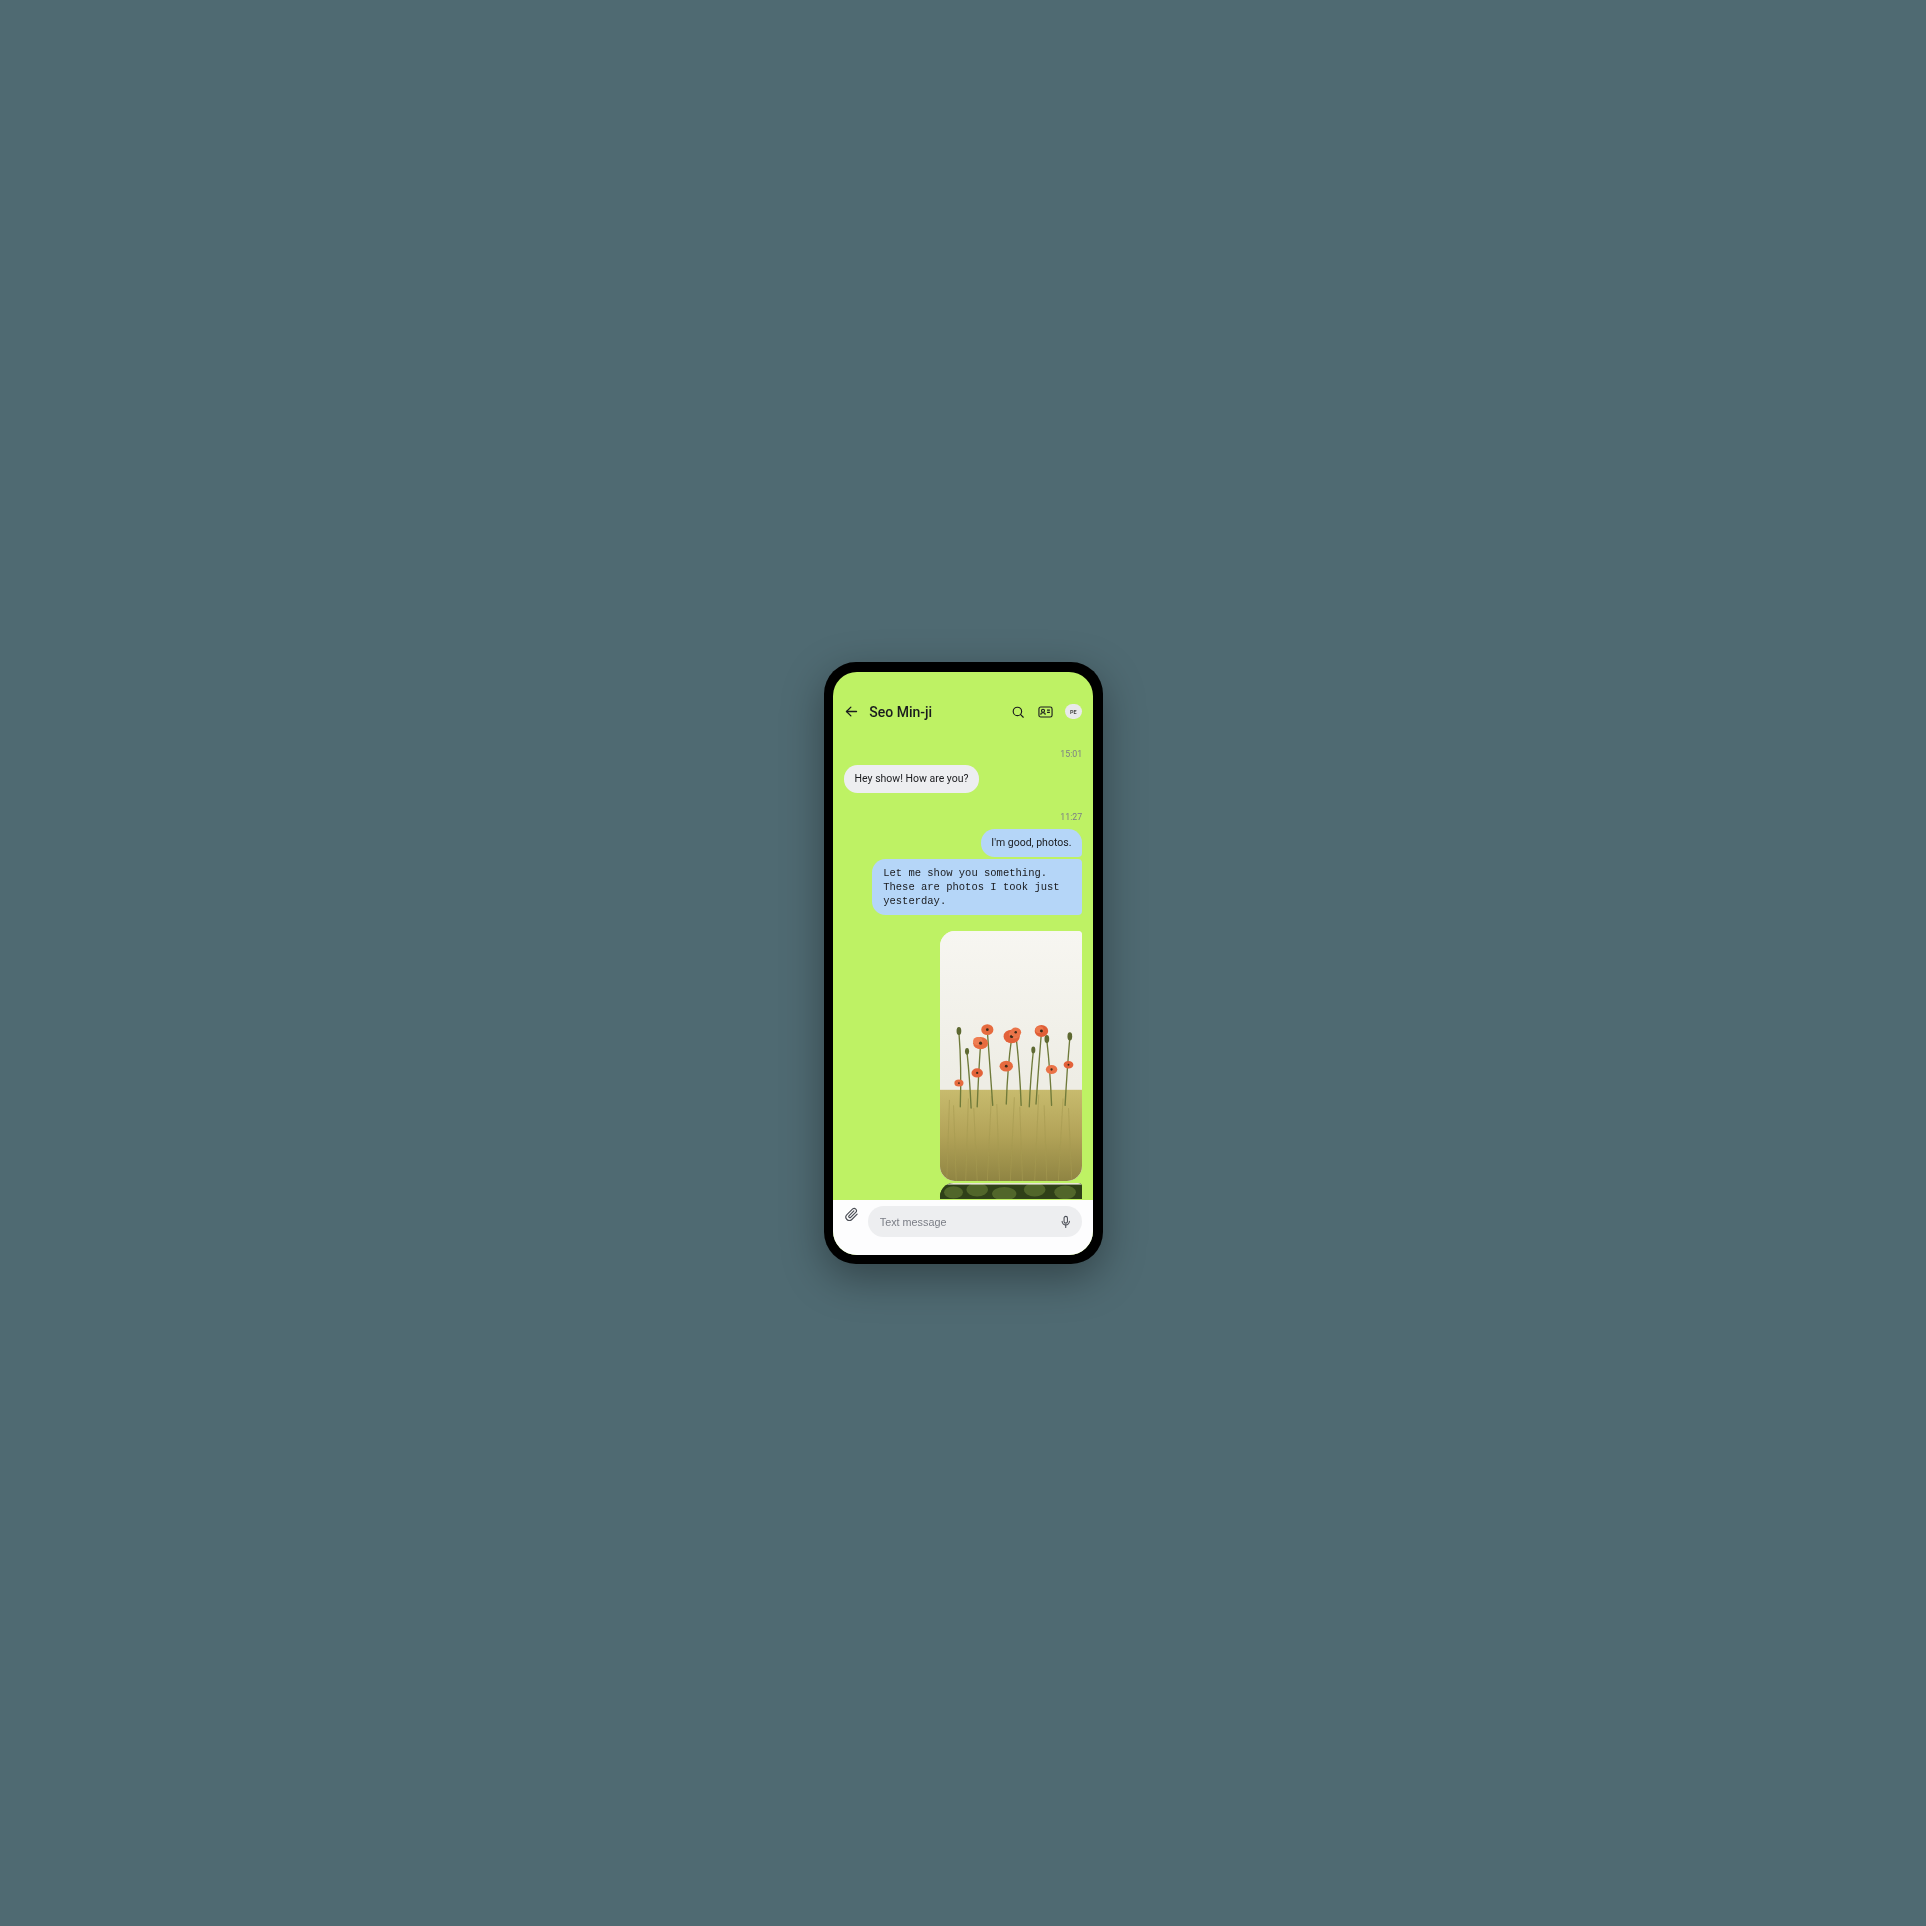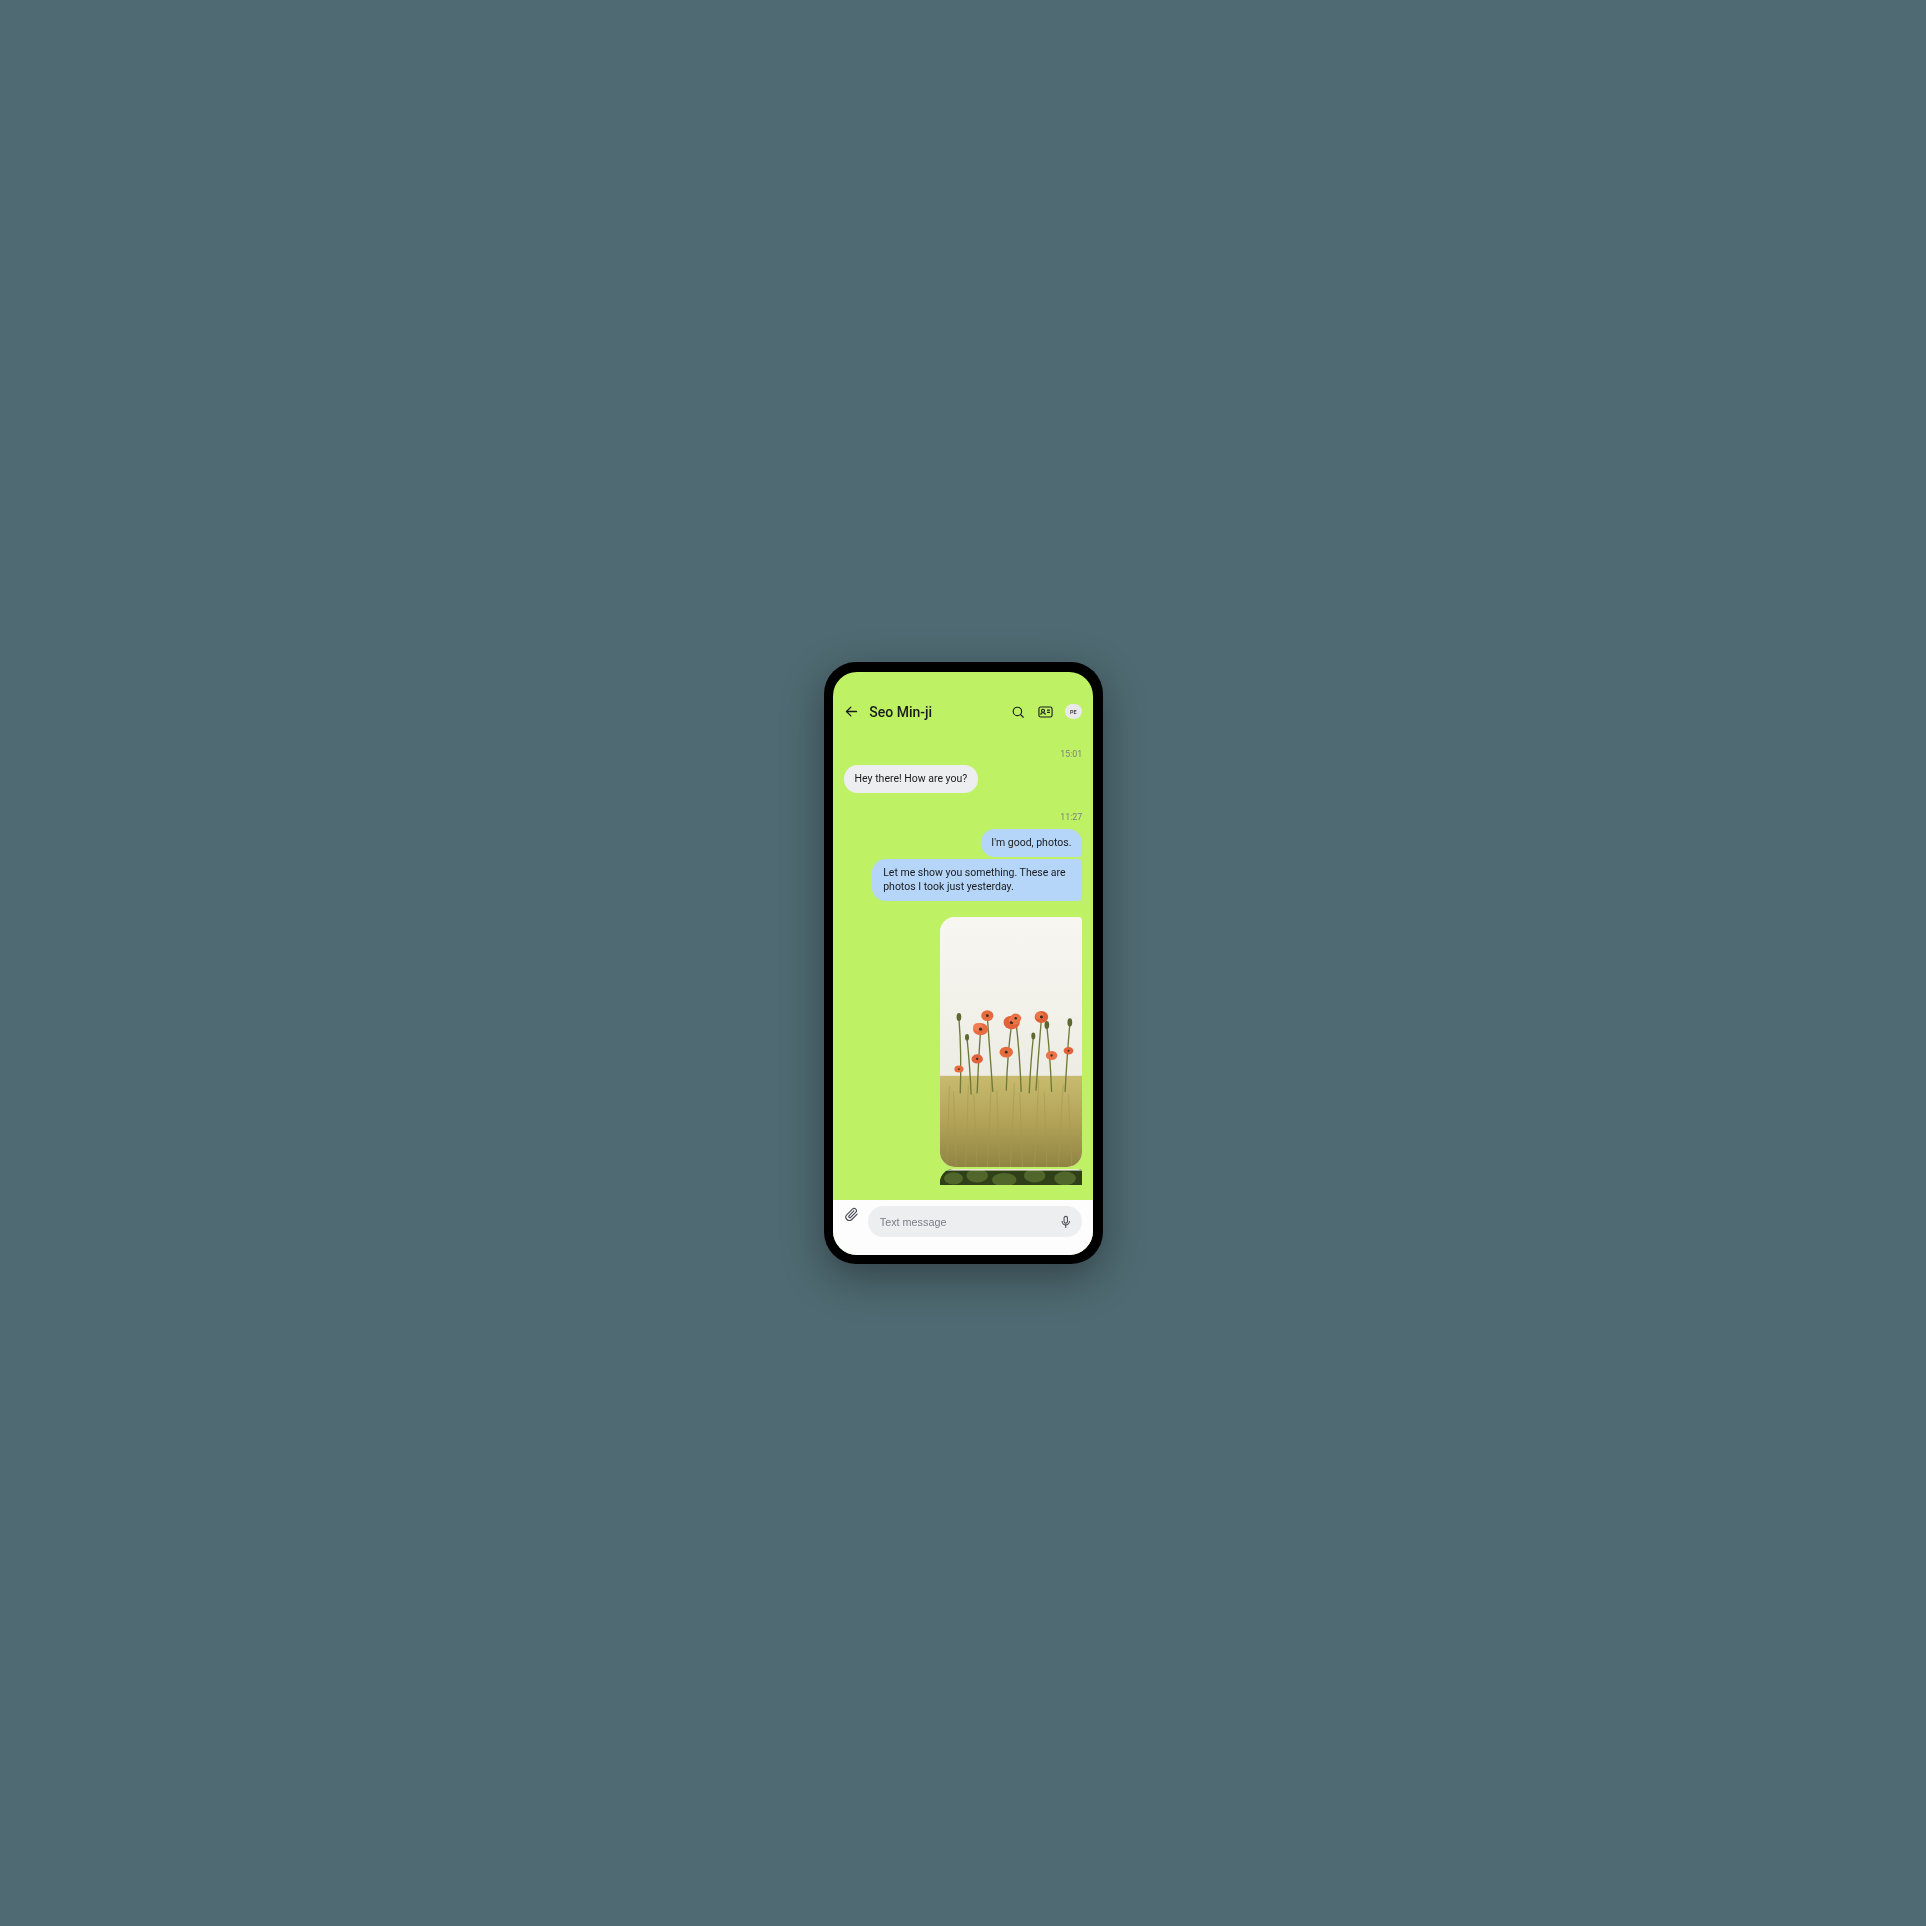--- a/index.html
+++ b/index.html
@@ -103,21 +103,21 @@
     max-width: 82%;
     padding: 6.8px 10.8px;
     font-size: 10.5px;
     line-height: 1.35;
     color: #1a1b1e;
     word-wrap: break-word;
   }
   .in  { background: #edeef0; border-radius: 13.5px; align-self: flex-start; }
   .out { background: #b5d6f8; border-radius: 13.5px; align-self: flex-end; }
   .out.first { border-bottom-right-radius: 4px; margin-bottom: 2.7px; }
-  .out.mid   { border-top-right-radius: 4px; border-bottom-right-radius: 4px; margin-bottom: 16px; max-width: 88%; }
+  .out.mid   { border-top-right-radius: 4px; border-bottom-right-radius: 4px; margin-bottom: 16px; max-width: 88%; font-family: Liberation Mono, monospace; }
 
   
   .photo {
     align-self: flex-end;
     width: 142px;
     height: 250px;
     border-radius: 15px;
     border-top-right-radius: 4px;
     overflow: hidden;
     position: relative;
@@ -203,21 +203,21 @@
             </svg>
           </div>
           <div class="avatar">PE</div>
         </div>
       </div>
 
       <div class="messages">
 
         <div class="time">15:01</div>
 
-        <div class="bubble in">Hey there! How are you?</div>
+        <div class="bubble in">Hey show! How are you?</div>
 
         <div class="time second">11:27</div>
 
         <div class="bubble out first">I'm good, photos.</div>
 
         <div class="bubble out mid">Let me show you something. These are photos I took just yesterday.</div>
 
         <div class="photo">
           <svg viewBox="0 0 210 370" preserveAspectRatio="xMidYMid slice">
             <defs>

